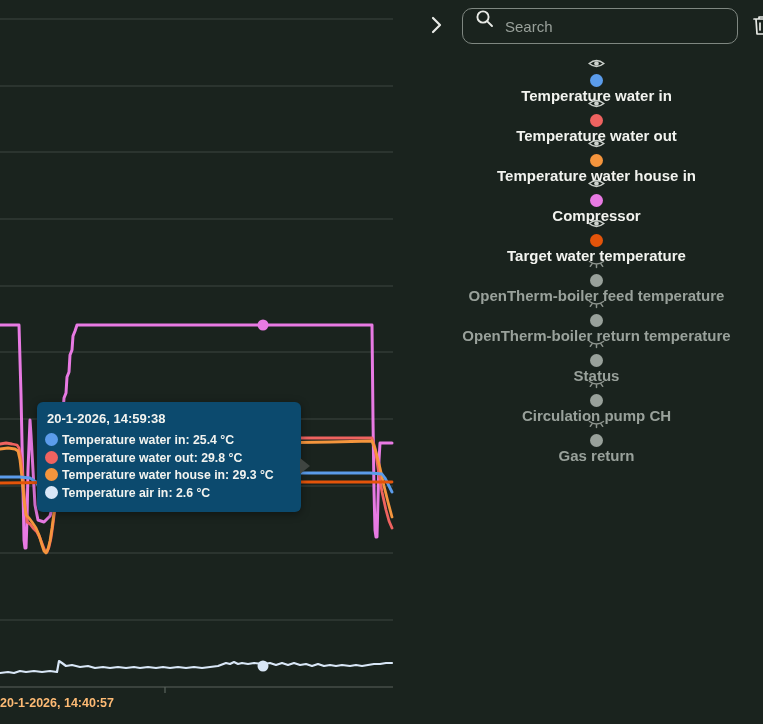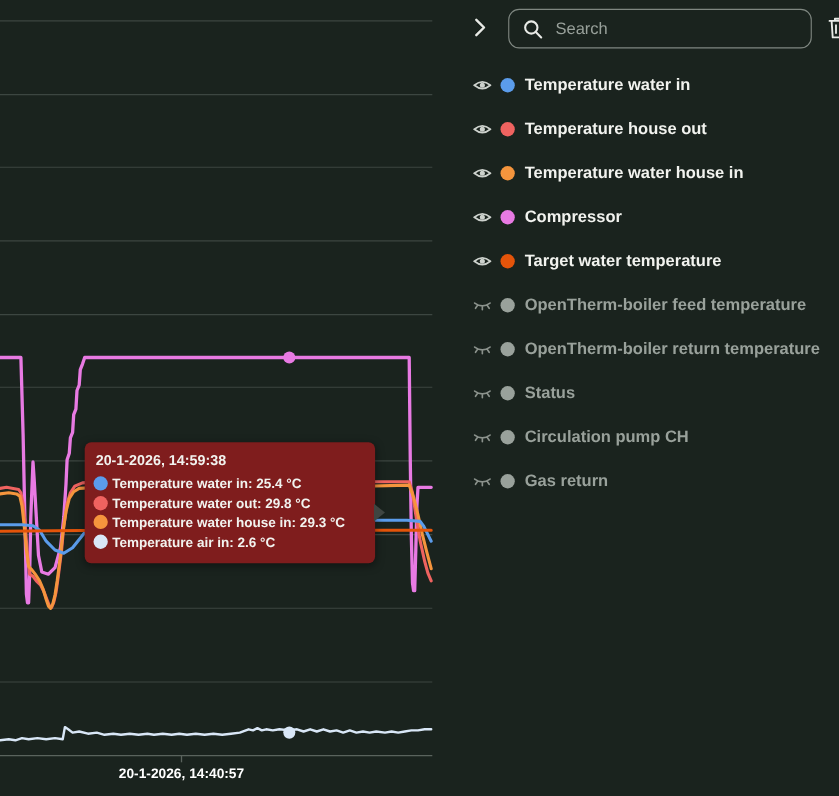--- a/index.html
+++ b/index.html
@@ -1,45 +1,45 @@
 <!DOCTYPE html>
 <html><head>
 <meta charset="utf-8">
 <style>
   html,body{margin:0;padding:0;background:#101713;}
   #app{position:relative;width:763px;height:724px;overflow:hidden;
        font-family:"Liberation Sans","DejaVu Sans",sans-serif;}
   
   #chart-svg{position:absolute;left:0;top:0;}
-  #x-tick-label{position:absolute;left:0;top:696px;width:330px;text-align:center;
-межd:0;font-size:12.5px;font-weight:700;color:#ffffff;}
+  #x-tick-label{position:absolute;left:0;top:696px;width:330px;text-align:left;
+межd:0;font-size:12.5px;font-weight:700;color:#fdba74;}
   
   #tooltip{position:absolute;left:37px;top:402px;width:264px;box-sizing:border-box;
-    background:#7f1d1d;border-radius:6px;padding:8px 10px 9px 8px;
-    box-shadow:0 2px 8px rgba(0,0,0,.4);color:#f2f3ef;margin-left:40px;}
+    background:#0c4a6e;border-radius:6px;padding:8px 10px 9px 8px;
+    box-shadow:0 2px 8px rgba(0,0,0,.4);color:#f2f3ef;}
   #tooltip .ttitle{font-size:13px;font-weight:700;margin:1px 0 7px 2px;}
   .trow{display:flex;align-items:flex-start;margin:0 0 3.5px 0;}
   .tdot{width:13px;height:13px;border-radius:50%;flex:0 0 13px;margin-right:4px;}
   .ttext{font-size:12.3px;font-weight:600;white-space:nowrap;}
   #tooltip .tarrow{position:absolute;right:-9px;top:56px;width:0;height:0;
     border-top:8px solid transparent;border-bottom:8px solid transparent;
     border-left:10px solid #3f4541;}
   
   #collapse-btn{position:absolute;left:426px;top:13px;width:22px;height:26px;
     background:none;border:none;cursor:pointer;padding:0;}
   #search-box{position:absolute;left:462px;top:8px;width:276px;height:36px;box-sizing:border-box;
-    border:1.4px solid #7f8781;border-radius:10px;display:flex;align-items:center;
+    border:1.4px solid #7f8781;border-radius:10px;display:flex;
     padding:0 10px 0 12px;background:transparent;}
   #search-input{background:transparent;border:none;outline:none;margin-left:9px;width:200px;
     font-size:15px;color:#e9ebe7;font-family:inherit;}
   #search-input::placeholder{color:#98a09a;}
   #trash-btn{position:absolute;left:752px;top:15px;width:20px;height:24px;
     background:none;border:none;padding:0;cursor:pointer;}
   #legend-list{position:absolute;left:430px;top:57px;width:333px;}
-  .lrow{display:flex;align-items:center;height:40px;cursor:pointer;}
+  .lrow{display:flex;align-items:center;height:40px;cursor:pointer;flex-direction:column;}
   .eye{width:17px;display:flex;justify-content:center;flex:0 0 17px;}
   .ldot{width:13px;height:13px;border-radius:50%;flex:0 0 13px;margin:0 9px 0 8px;}
   .llabel{font-size:15px;font-weight:700;color:#f2f3ef;white-space:nowrap;}
   .llabel.muted{color:#99a19b;}
 </style>
 </head>
 <body>
 
 <div id="app" style="background: rgb(26, 35, 30);">
   <svg id="chart-svg" width="403" height="724">
@@ -132,21 +132,21 @@
         <span class="llabel">Temperature water in</span>
       </div>
       <div class="lrow">
         <span class="eye">
           <svg width="17" height="13" viewBox="0 0 17 13">
             <path d="M1.2,6.5 Q8.5,0.5 15.8,6.5 Q8.5,12.5 1.2,6.5 Z" fill="none" stroke="#ccd1cc" stroke-width="1.5"></path>
             <circle cx="8.5" cy="6.5" r="2.3" fill="#ccd1cc"></circle>
           </svg>
         </span>
         <span class="ldot" style="background:#ef6360"></span>
-        <span class="llabel">Temperature house out</span>
+        <span class="llabel">Temperature water out</span>
       </div>
       <div class="lrow">
         <span class="eye">
           <svg width="17" height="13" viewBox="0 0 17 13">
             <path d="M1.2,6.5 Q8.5,0.5 15.8,6.5 Q8.5,12.5 1.2,6.5 Z" fill="none" stroke="#ccd1cc" stroke-width="1.5"></path>
             <circle cx="8.5" cy="6.5" r="2.3" fill="#ccd1cc"></circle>
           </svg>
         </span>
         <span class="ldot" style="background:#f5953d"></span>
         <span class="llabel">Temperature water house in</span>

